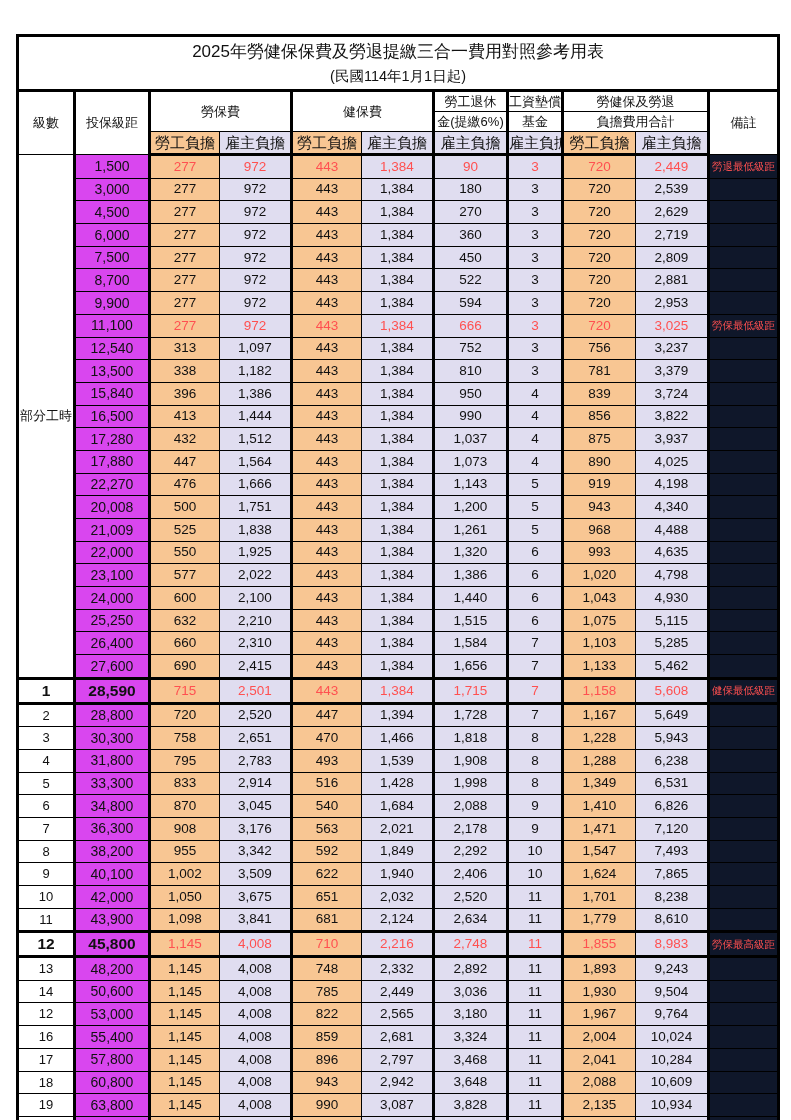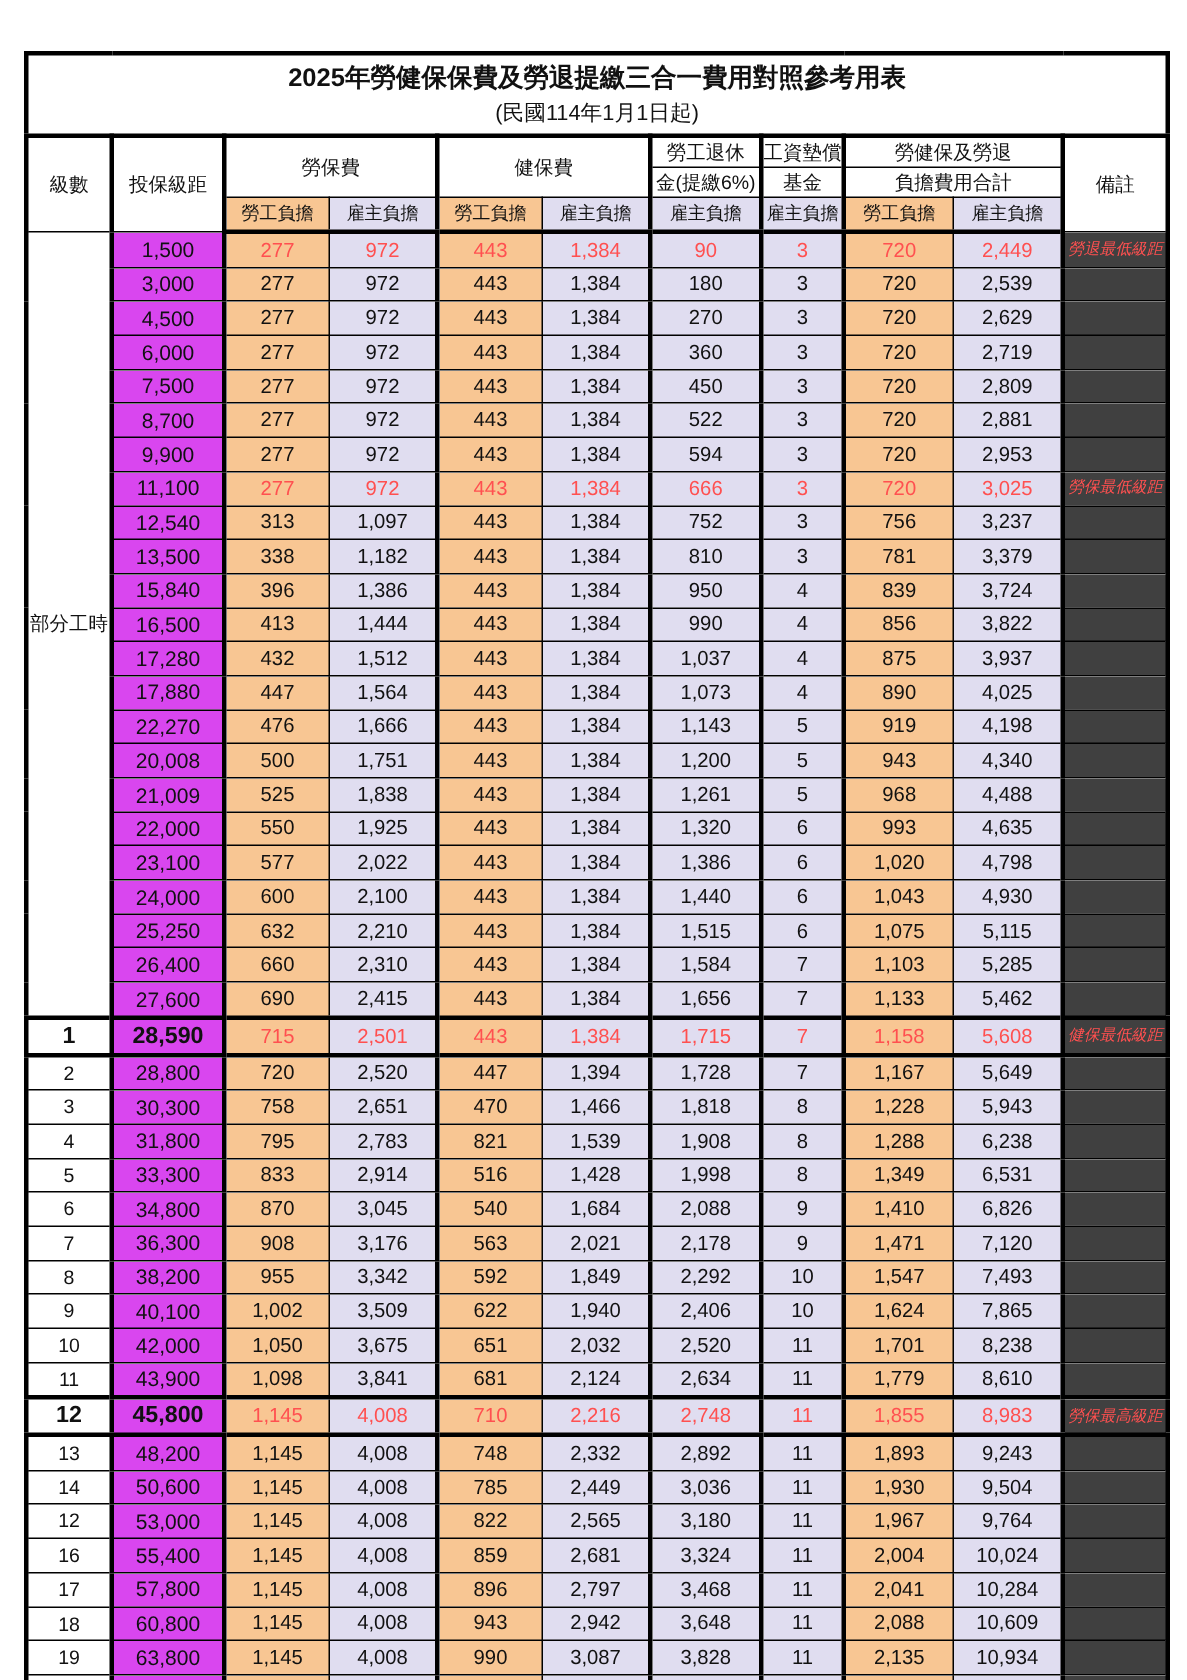--- a/index.html
+++ b/index.html
@@ -13,33 +13,33 @@
     border:3px solid #000;
   }
   th,td{
     border:1.5px solid #000;text-align:center;vertical-align:middle;
     padding:0;overflow:hidden;white-space:nowrap;font-weight:normal;
     font-size:13.5px;line-height:1.05;
   }
   .gl{border-left-width:3px;}
   
   .title-cell{height:52px;border-bottom-width:3px;background:#fff;}
-  .title-cell .t1{font-size:17px;font-weight:bold;line-height:26px;}
+  .title-cell .t1{font-size:17px;font-weight:normal;line-height:26px;}
   .title-cell .t2{font-size:14.5px;font-weight:normal;line-height:22px;}
   
   tr.h1 th,tr.h2 th{height:19px;font-size:13px;}
-  tr.h3 th{height:21px;font-size:12px;border-bottom-width:3px;}
+  tr.h3 th{height:21px;font-size:15px;border-bottom-width:3px;}
   .emp{background:var(--emp-bg,#F8C693);}
   .er{background:var(--er-bg,#E0DDF0);}
   
   tr.data-row td{height:21.7px;}
   td.level{font-size:13px;background:#fff;margin-top:36px;}
   td.salary{font-size:14px;background:#d946ef;}
   td.pt{font-size:13px;letter-spacing:0;}
-  td.remark{font-size:10.5px;color:var(--hl-color,#FF5050);background:#404040;font-style:italic;}
+  td.remark{font-size:10.5px;color:var(--hl-color,#FF5050);background:#0f172a;}
   tr.hl td.num{color:var(--hl-color,#FF5050);}
   tr.em td{border-top-width:3px;border-bottom-width:3px;}
   tr.em td.level,tr.em td.salary{font-weight:bold;font-size:15.5px;}
 </style>
 </head>
 <body>
 
 <div class="page">
   <table class="fee">
     <colgroup>
@@ -403,21 +403,21 @@
           <td class="er num gl">8</td>
           <td class="emp num gl">1,228</td>
           <td class="er num">5,943</td>
           <td class="remark gl"></td>
         </tr>
         <tr class="data-row">
           <td class="level">4</td>
           <td class="salary gl">31,800</td>
           <td class="emp num gl">795</td>
           <td class="er num">2,783</td>
-          <td class="emp num gl">821</td>
+          <td class="emp num gl">493</td>
           <td class="er num">1,539</td>
           <td class="er num gl">1,908</td>
           <td class="er num gl">8</td>
           <td class="emp num gl">1,288</td>
           <td class="er num">6,238</td>
           <td class="remark gl"></td>
         </tr>
         <tr class="data-row">
           <td class="level">5</td>
           <td class="salary gl">33,300</td>

